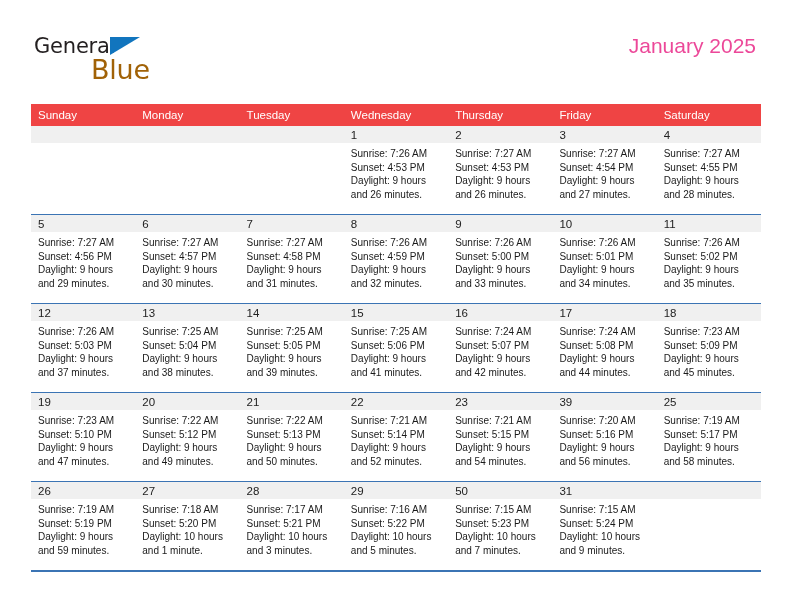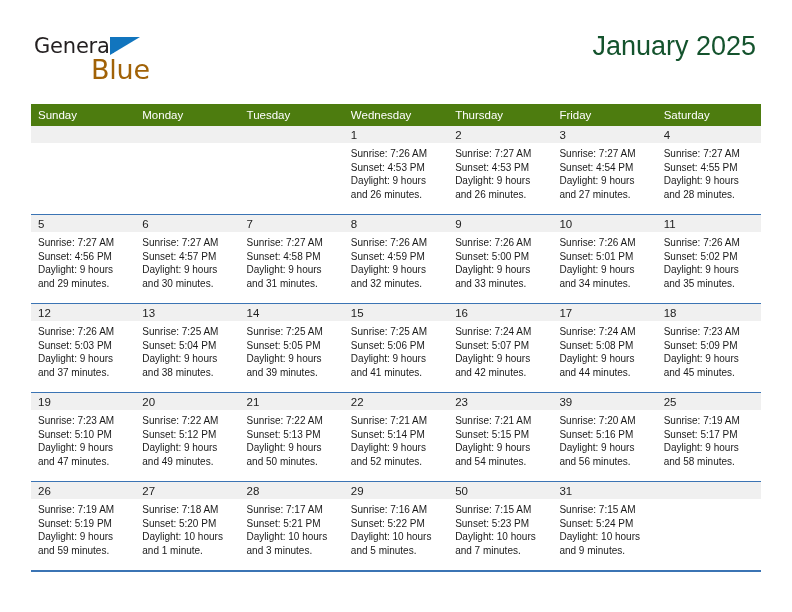--- a/index.html
+++ b/index.html
@@ -63,22 +63,22 @@
     font-family: "DejaVu Sans", sans-serif;
   }
 
   .titles {
     position: absolute;
     right: 36px;
     top: 30px;
     text-align: right;
   }
   .cal-title {
-    font-size: 27px;
-    color: #14532d;
+    font-size: 21px;
+    color: #ec4899;
     line-height: 32px;
     white-space: nowrap;
   }
   .cal-subtitle {
     font-size: 14.5px;
     color: #000000;
     line-height: 20px;
     margin-top: 6px;
     white-space: nowrap;
   }
@@ -89,21 +89,21 @@
     left: 31px;
     top: 104px;
     width: 730px;
   }
   table.cal {
     border-collapse: collapse;
     table-layout: fixed;
     width: 730px;
   }
   table.cal th {
-    background: #4d7c0f;
+    background: #ef4444;
     color: #ffffff;
     font-size: 11.5px;
     font-weight: normal;
     text-align: left;
     padding: 5px 0 5px 7px;
     height: 12px;
     border: none;
   }
   table.cal td {
     vertical-align: top;

